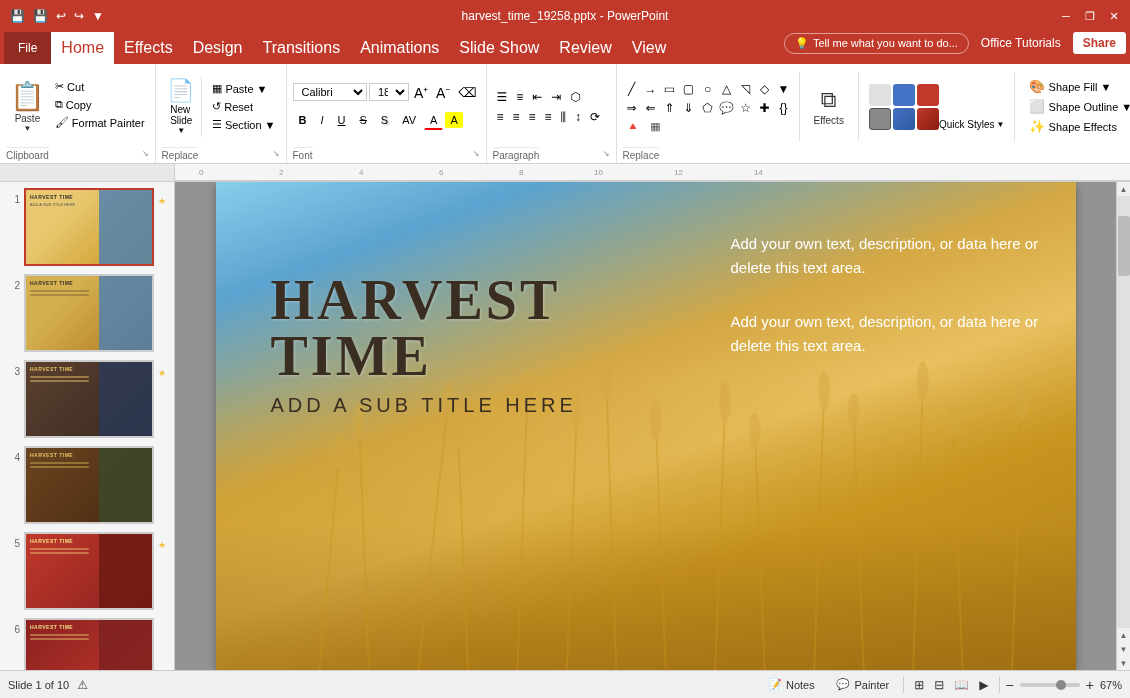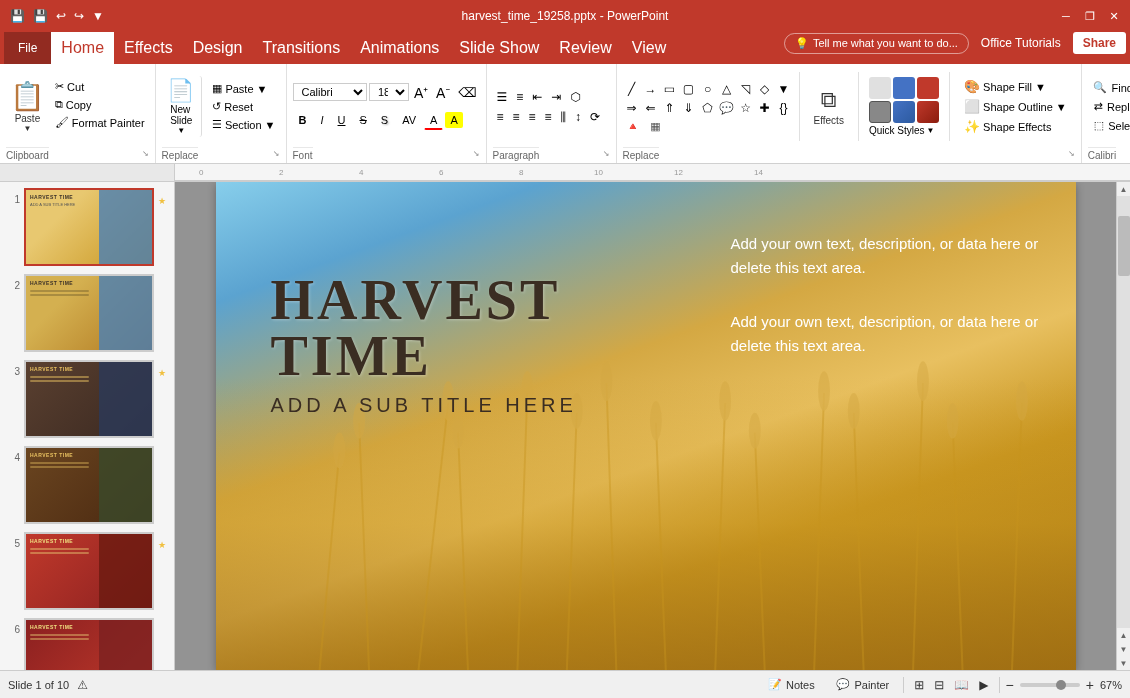--- a/index.html
+++ b/index.html
@@ -586,21 +586,21 @@
 
       <div class="ribbon-separator"></div>
 
       <div class="arrange-btn">
         <span class="arrange-icon">⧉</span>
         <span>Effects</span>
       </div>
 
       <div class="ribbon-separator"></div>
 
-      <div style="display:flex;flex-direction:column;align-items:flex-start;padding:2px 4px;">
+      <div style="display:flex;flex-direction:row;align-items:flex-end;padding:2px 4px;">
         <div style="display:grid;grid-template-columns:repeat(3,22px);gap:2px;">
           <div style="width:22px;height:22px;background:#e0e0e0;border-radius:3px;cursor:pointer;"></div>
           <div style="width:22px;height:22px;background:#4472c4;border-radius:3px;cursor:pointer;"></div>
           <div style="width:22px;height:22px;background:#c0392b;border-radius:3px;cursor:pointer;"></div>
           <div style="width:22px;height:22px;background:#888;border-radius:3px;border:1px solid #555;cursor:pointer;"></div>
           <div style="width:22px;height:22px;background:linear-gradient(135deg,#4472c4,#2c5aa0);border-radius:3px;cursor:pointer;"></div>
           <div style="width:22px;height:22px;background:linear-gradient(135deg,#c0392b,#8b1c0e);border-radius:3px;cursor:pointer;"></div>
         </div>
         <div style="display:flex;align-items:center;gap:2px;margin-top:2px;">
           <span style="font-size:10px;">Quick Styles</span>

